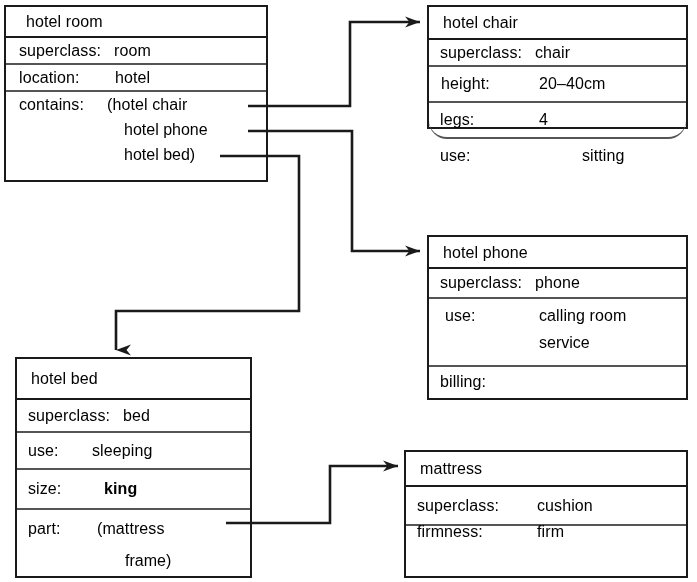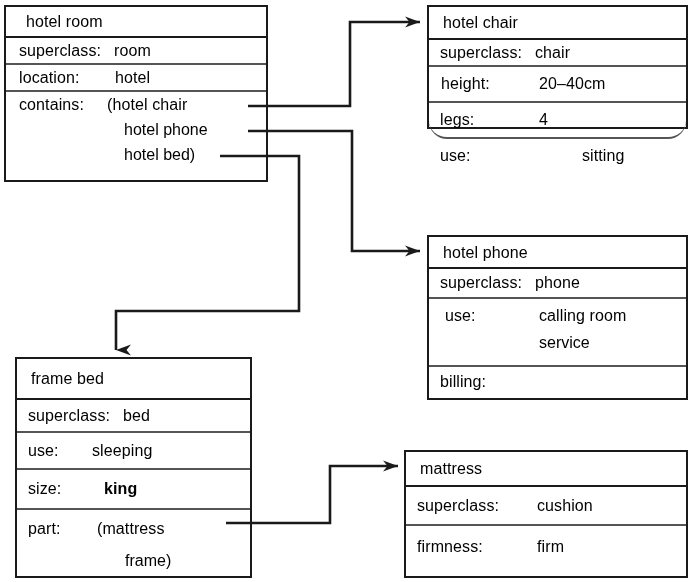--- a/index.html
+++ b/index.html
@@ -150,21 +150,21 @@
     </div>
 
     <div class="row last" style="top:130px; height:31px;">
       <span class="cell-text" style="left:11px; top:6px;">billing:</span>
     </div>
   </div>
 
   <div class="frame" style="left:15px; top:357px; width:237px; height:221px;">
 
     <div class="row heavy" style="top:0px; height:41px;">
-      <span class="cell-text" style="left:14px; top:11px;">frame bed</span>
+      <span class="cell-text" style="left:14px; top:11px;">hotel bed</span>
     </div>
 
     <div class="row" style="top:41px; height:33px;">
       <span class="cell-text" style="left:11px; top:7px;">superclass:</span>
       <span class="cell-text" style="left:106px; top:7px;">bed</span>
     </div>
 
     <div class="row" style="top:74px; height:37px;">
       <span class="cell-text" style="left:11px; top:9px;">use:</span>
       <span class="cell-text" style="left:75px; top:9px;">sleeping</span>
@@ -186,19 +186,19 @@
 
     <div class="row heavy" style="top:0px; height:35px;">
       <span class="cell-text" style="left:14px; top:8px;">mattress</span>
     </div>
 
     <div class="row" style="top:35px; height:39px;">
       <span class="cell-text" style="left:11px; top:10px;">superclass:</span>
       <span class="cell-text" style="left:131px; top:10px;">cushion</span>
     </div>
 
-    <div class="row last" style="top:74px; height:32px;padding-left:36px;">
+    <div class="row last" style="top:59px; height:32px;padding-left:36px;">
       <span class="cell-text" style="left:11px; top:12px;">firmness:</span>
       <span class="cell-text" style="left:131px; top:12px;">firm</span>
     </div>
   </div>
 
 </div>
 
 </body></html>

